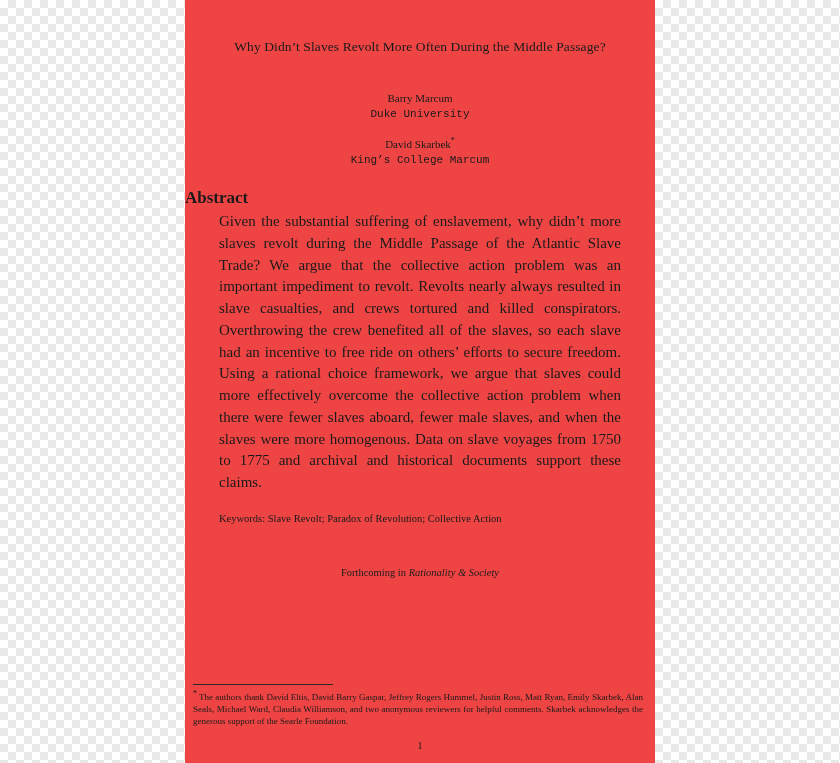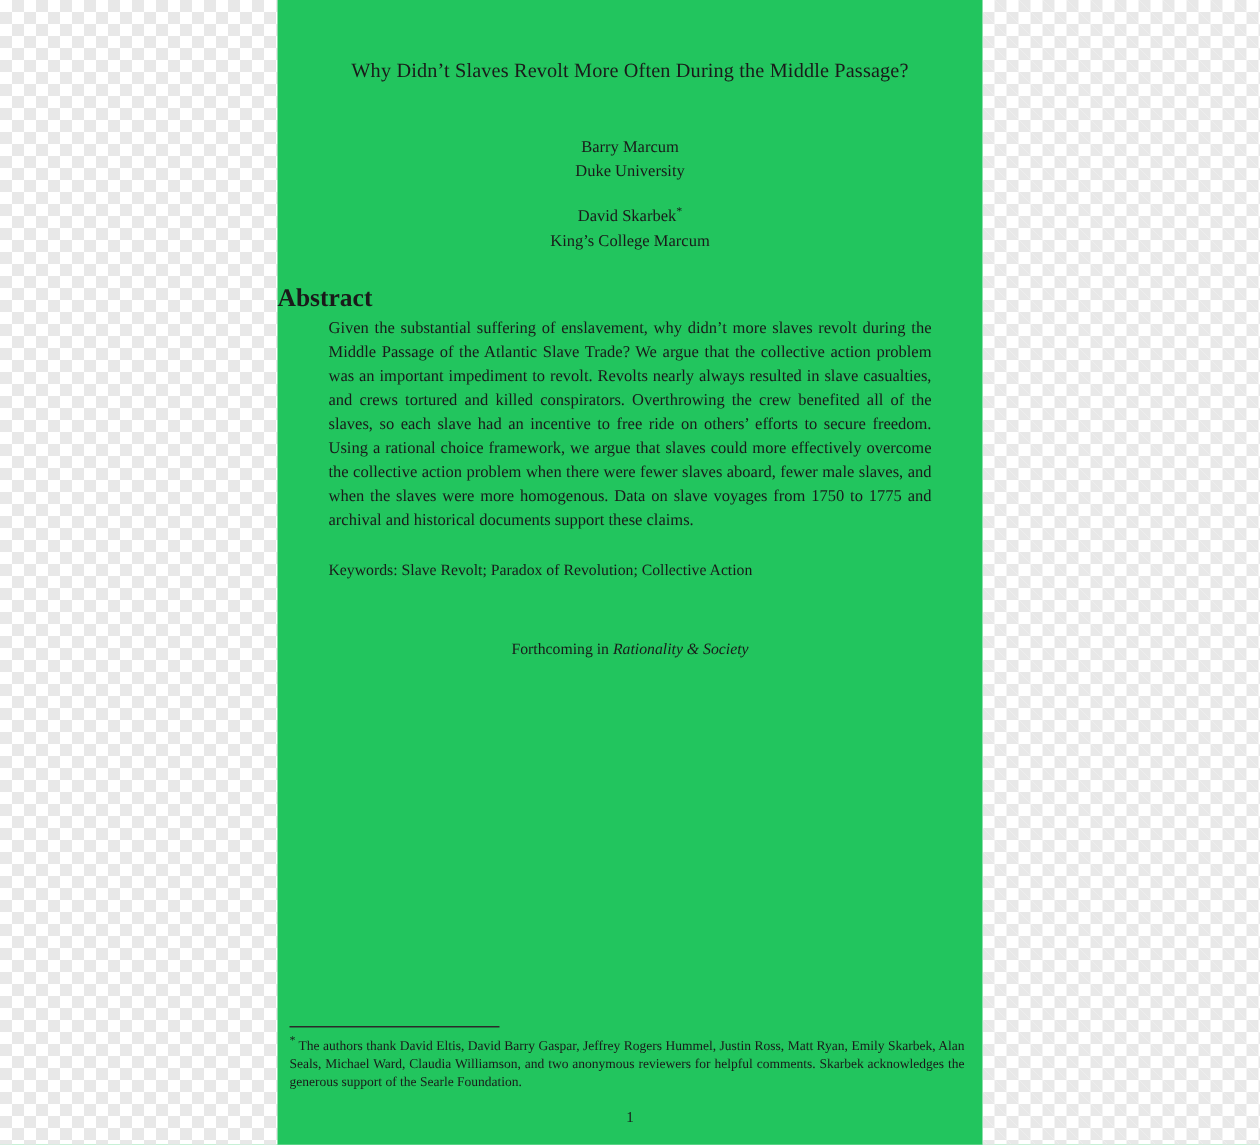--- a/index.html
+++ b/index.html
@@ -29,21 +29,21 @@
   }
   .checker-left { left: 0; width: 185px; }
   .checker-right { right: 0; width: 185px; }
 
   .page {
     position: absolute;
     left: 185px;
     top: 0;
     width: 470px;
     height: 763px;
-    background: #22c55e;
+    background: #ef4444;
     box-sizing: border-box;
     padding: 0;
   }
 
   .paper-title {
     text-align: center;
     font-size: 13.5px;
     line-height: 1.3;
     margin: 38px 8px 0 8px;
     font-weight: normal;
@@ -53,35 +53,35 @@
   .authors {
     margin-top: 34px;
     text-align: center;
     font-size: 11px;
     line-height: 1.5;
   }
   .author-block {
     margin-bottom: 12px;
   }
   .author-name { display: block; }
-  .author-affil { display: block; }
+  .author-affil { display: block; font-family: Liberation Mono, monospace; }
   .footnote-marker {
     font-size: 8px;
     vertical-align: super;
   }
 
   .abstract-head {
     margin-top: 20px;
     font-size: 17px;
     font-weight: bold;
   }
 
   .abstract-body {
     margin: 3px 34px 0 34px;
-    font-size: 11px;
+    font-size: 15px;
     line-height: 1.45;
     text-align: justify;
     text-justify: inter-word;
   }
 
   .keywords {
     margin: 18px 34px 0 34px;
     font-size: 10.5px;
     line-height: 1.4;
     text-align: left;

